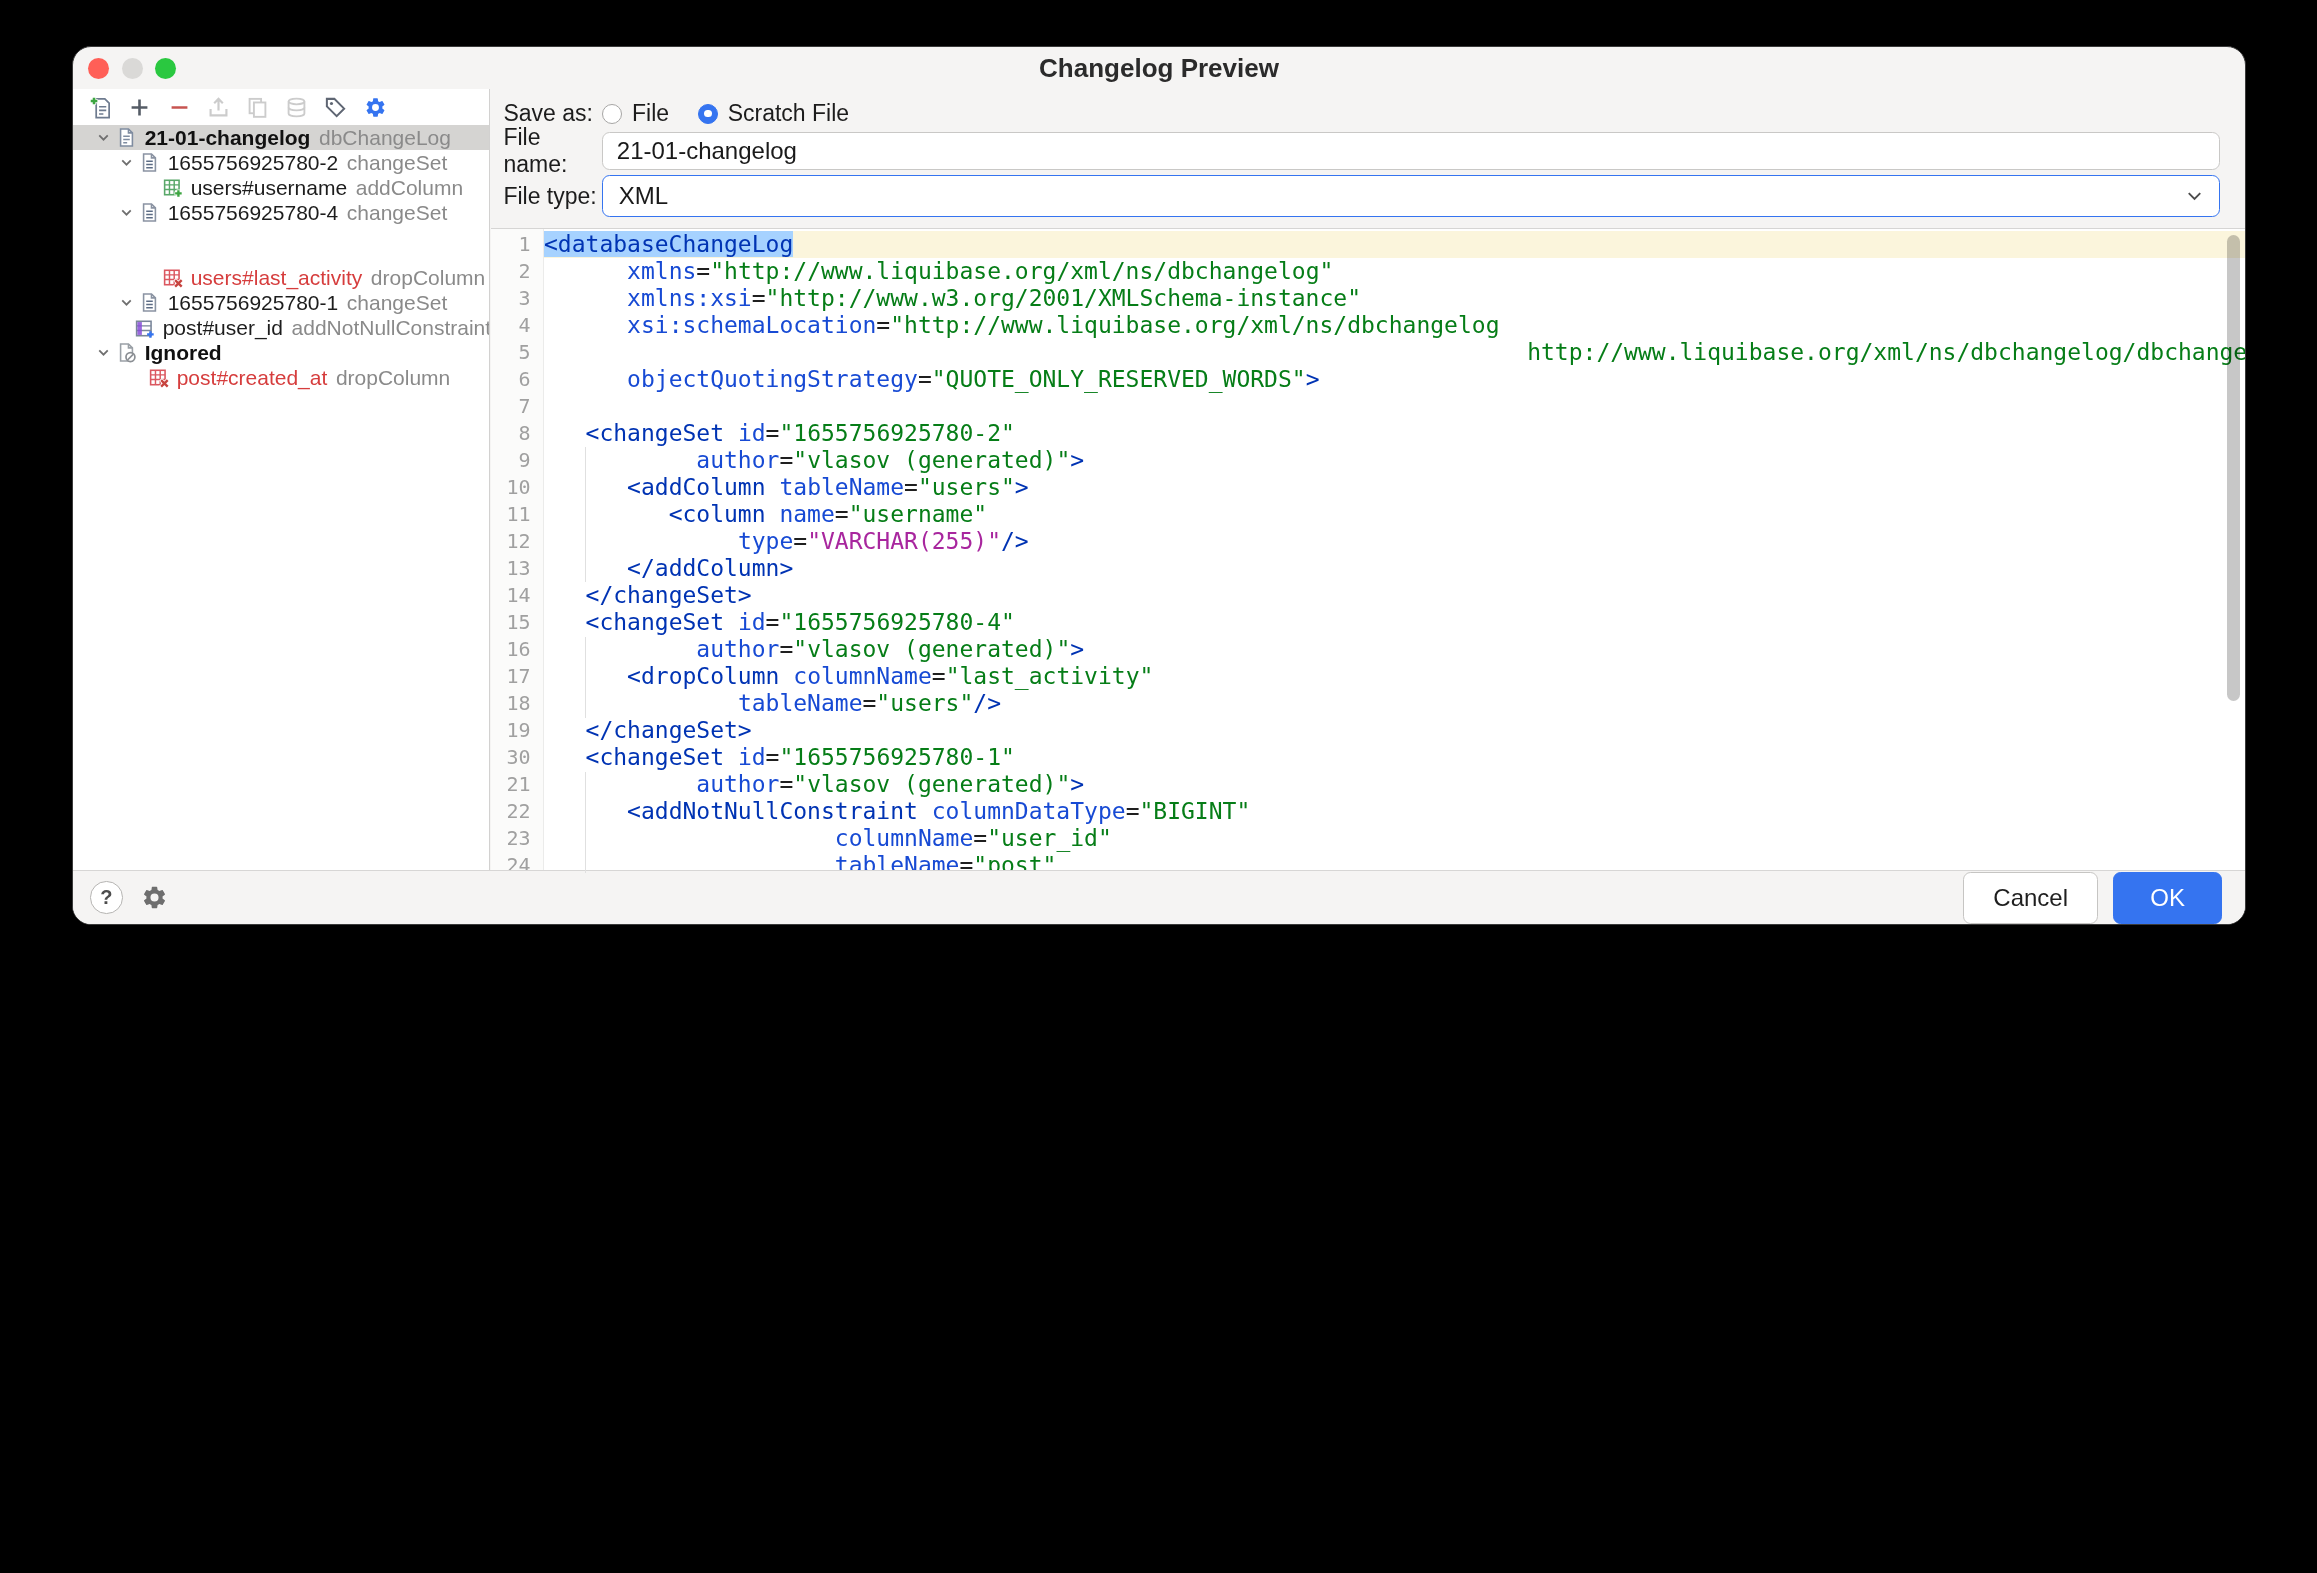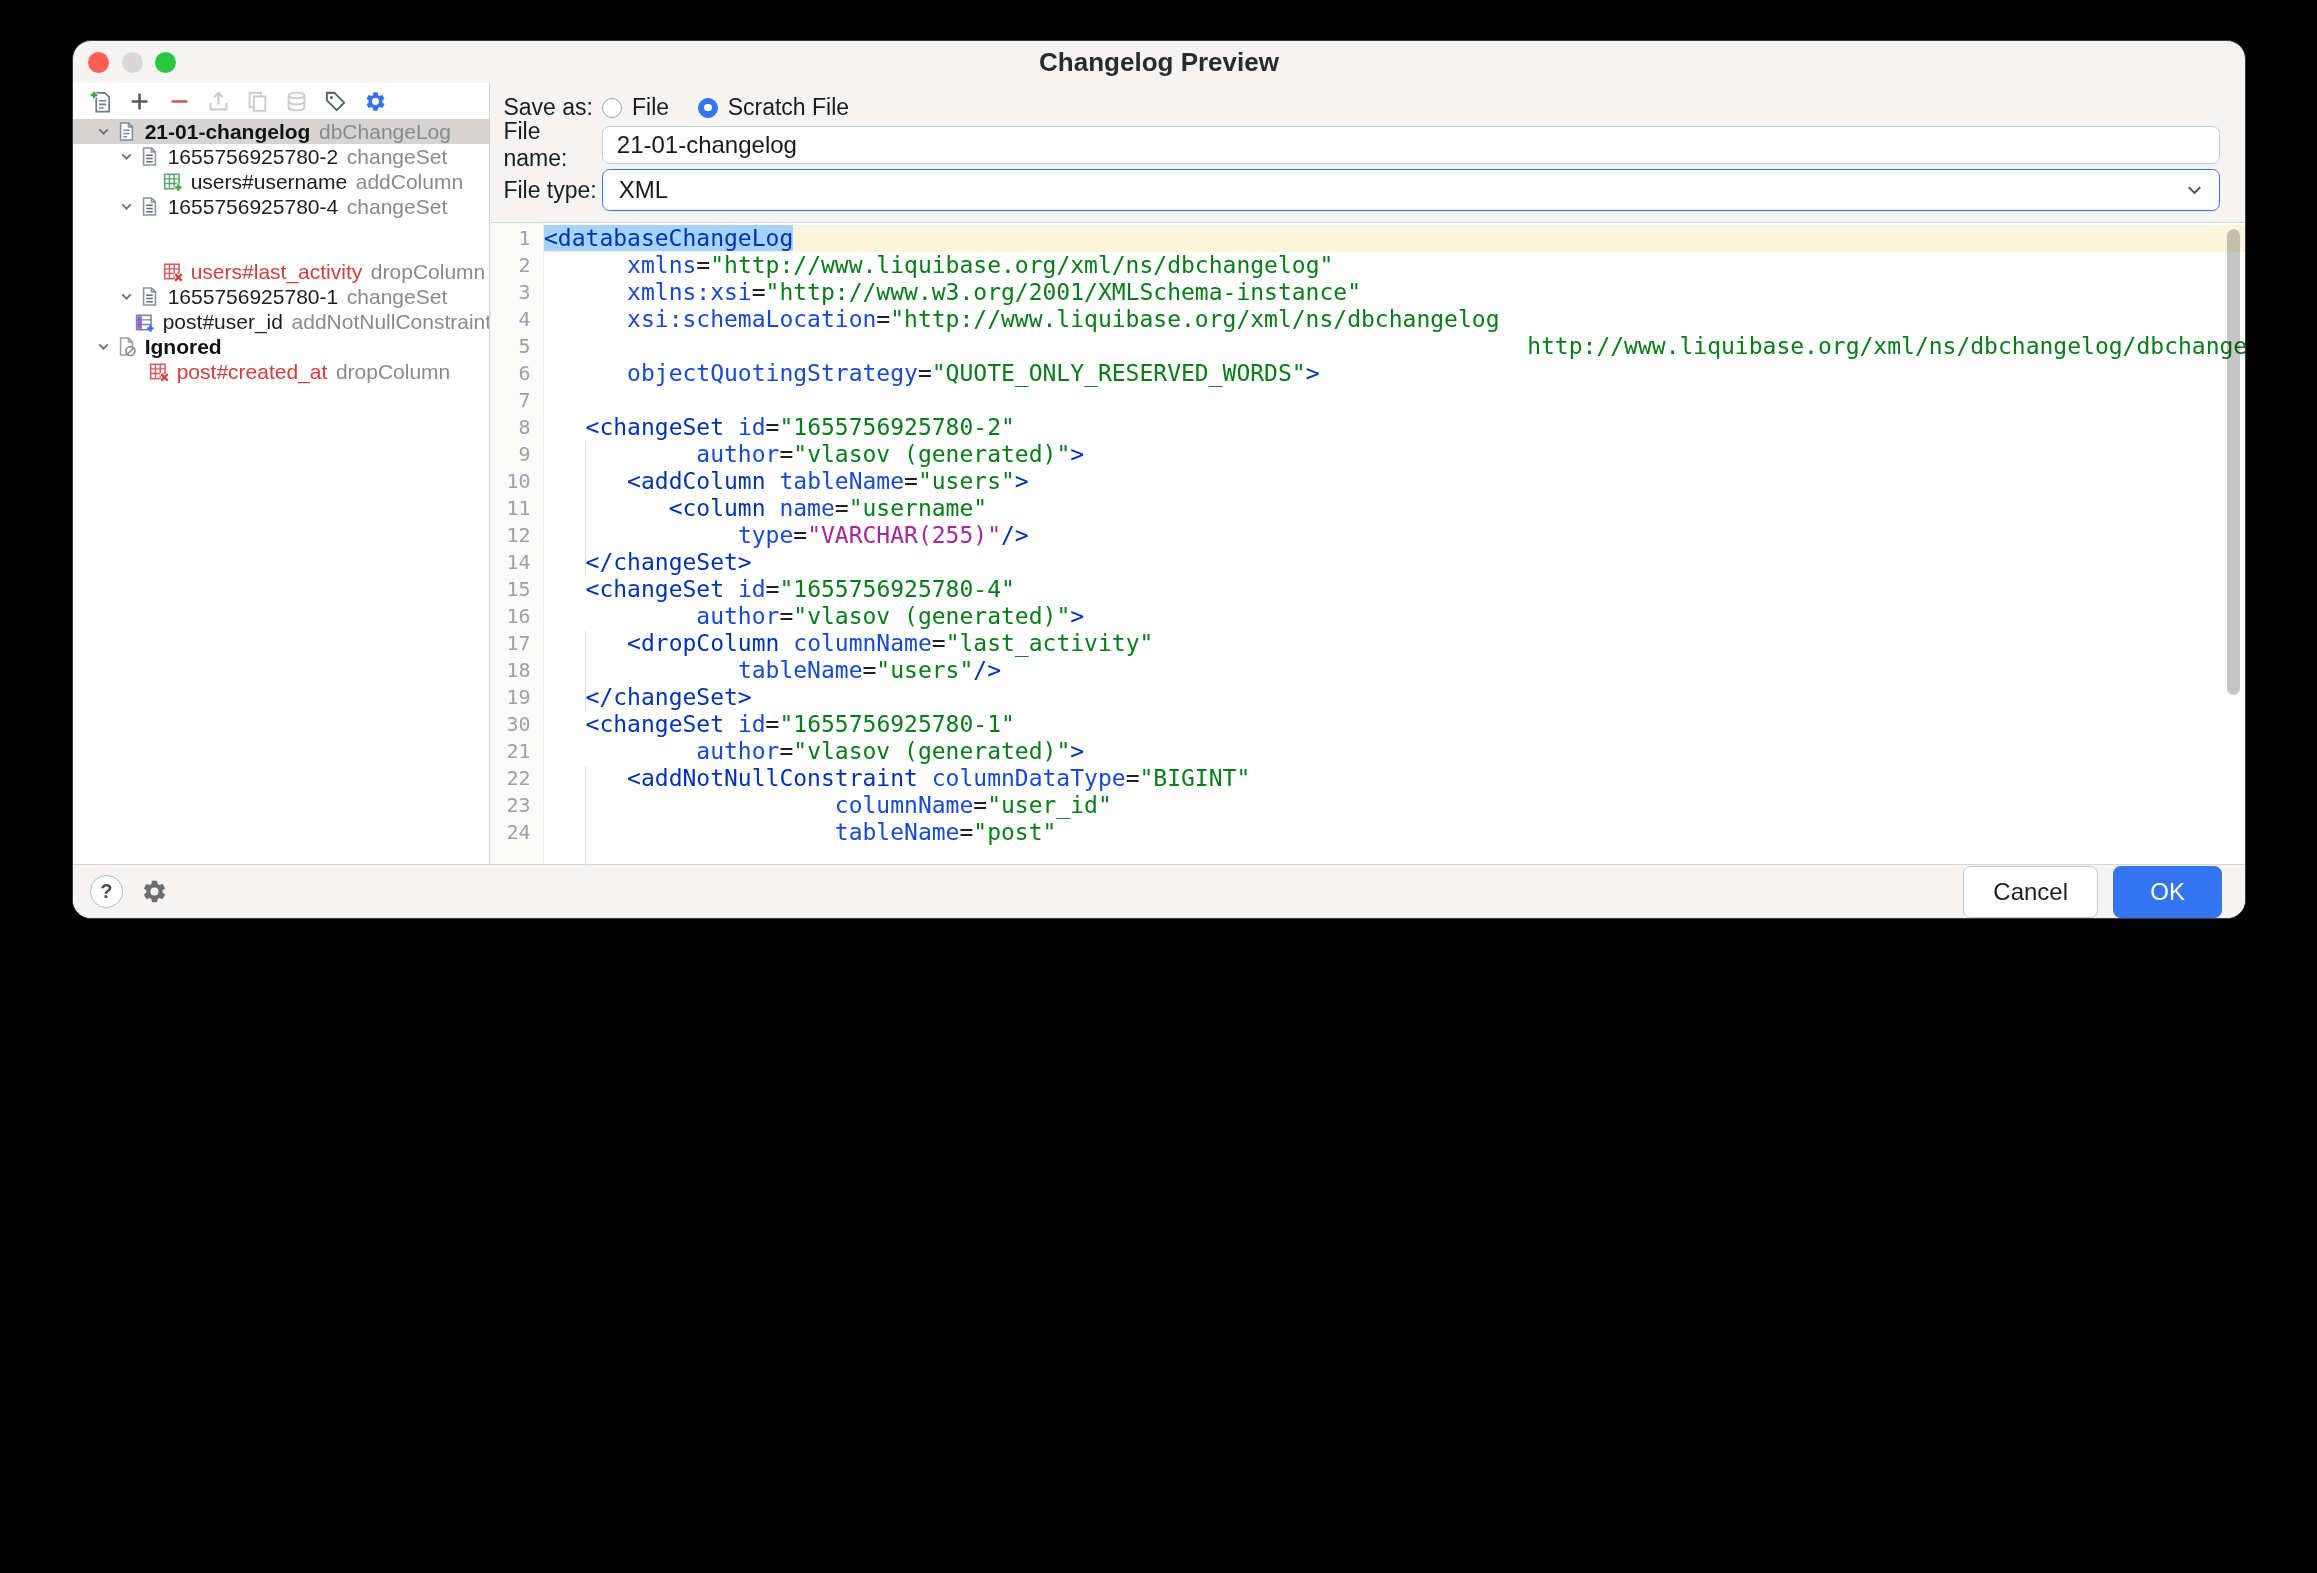--- a/index.html
+++ b/index.html
@@ -1,19 +1,19 @@
 <!DOCTYPE html>
 <html><head>
 <meta charset="utf-8">
 <style>
   *{box-sizing:border-box;margin:0;padding:0}
   html,body{width:2317px;height:1573px}
   body{background:#000;position:relative;font-family:"Liberation Sans","DejaVu Sans",sans-serif;overflow:hidden}
 
-  .dialog{position:absolute;left:72px;top:40px;width:2174px;height:879px;background:#f5f4f3;
+  .dialog{position:absolute;left:72px;top:46px;width:2174px;height:879px;background:#f5f4f3;
           border-radius:19px;box-shadow:0 38px 96px rgba(0,0,0,.6);overflow:hidden;border:1px solid #3a3a3a}
 
   
   .titlebar{position:absolute;left:0;top:0;right:0;height:42px;display:flex;align-items:center;justify-content:center}
   .lights{position:absolute;left:15.3px;top:10.5px;display:flex;gap:12.4px}
   .light{width:21px;height:21px;border-radius:50%;display:inline-block}
   .light.close{background:#ff5f57}
   .light.min{background:#dad9d7}
   .light.zoom{background:#2ac840}
   .title{font-size:26px;font-weight:700;color:#2b2b2b}
@@ -380,20 +380,24 @@
         </div>
         <div class="line">
           <span class="ln">11</span>
           <pre class="lc"><span class="tk-pl">         </span><span class="tk-tag">&lt;column</span><span class="tk-pl"> </span><span class="tk-attr">name</span><span class="tk-eq">=</span><span class="tk-str">"username"</span></pre>
         </div>
         <div class="line">
           <span class="ln">12</span>
           <pre class="lc"><span class="tk-pl">              </span><span class="tk-attr">type</span><span class="tk-eq">=</span><span class="tk-inj">"VARCHAR(255)"</span><span class="tk-tag">/&gt;</span></pre>
         </div>
         <div class="line">
+          <span class="ln">13</span>
+          <pre class="lc"><span class="tk-pl">      </span><span class="tk-tag">&lt;/addColumn&gt;</span></pre>
+        </div>
+        <div class="line">
           <span class="ln">14</span>
           <pre class="lc"><span class="tk-pl">   </span><span class="tk-tag">&lt;/changeSet&gt;</span></pre>
         </div>
         <div class="line">
           <span class="ln">15</span>
           <pre class="lc"><span class="tk-pl">   </span><span class="tk-tag">&lt;changeSet</span><span class="tk-pl"> </span><span class="tk-attr">id</span><span class="tk-eq">=</span><span class="tk-str">"1655756925780-4"</span></pre>
         </div>
         <div class="line">
           <span class="ln">16</span>
           <pre class="lc"><span class="tk-pl">           </span><span class="tk-attr">author</span><span class="tk-eq">=</span><span class="tk-str">"vlasov (generated)"</span><span class="tk-tag">&gt;</span></pre>

